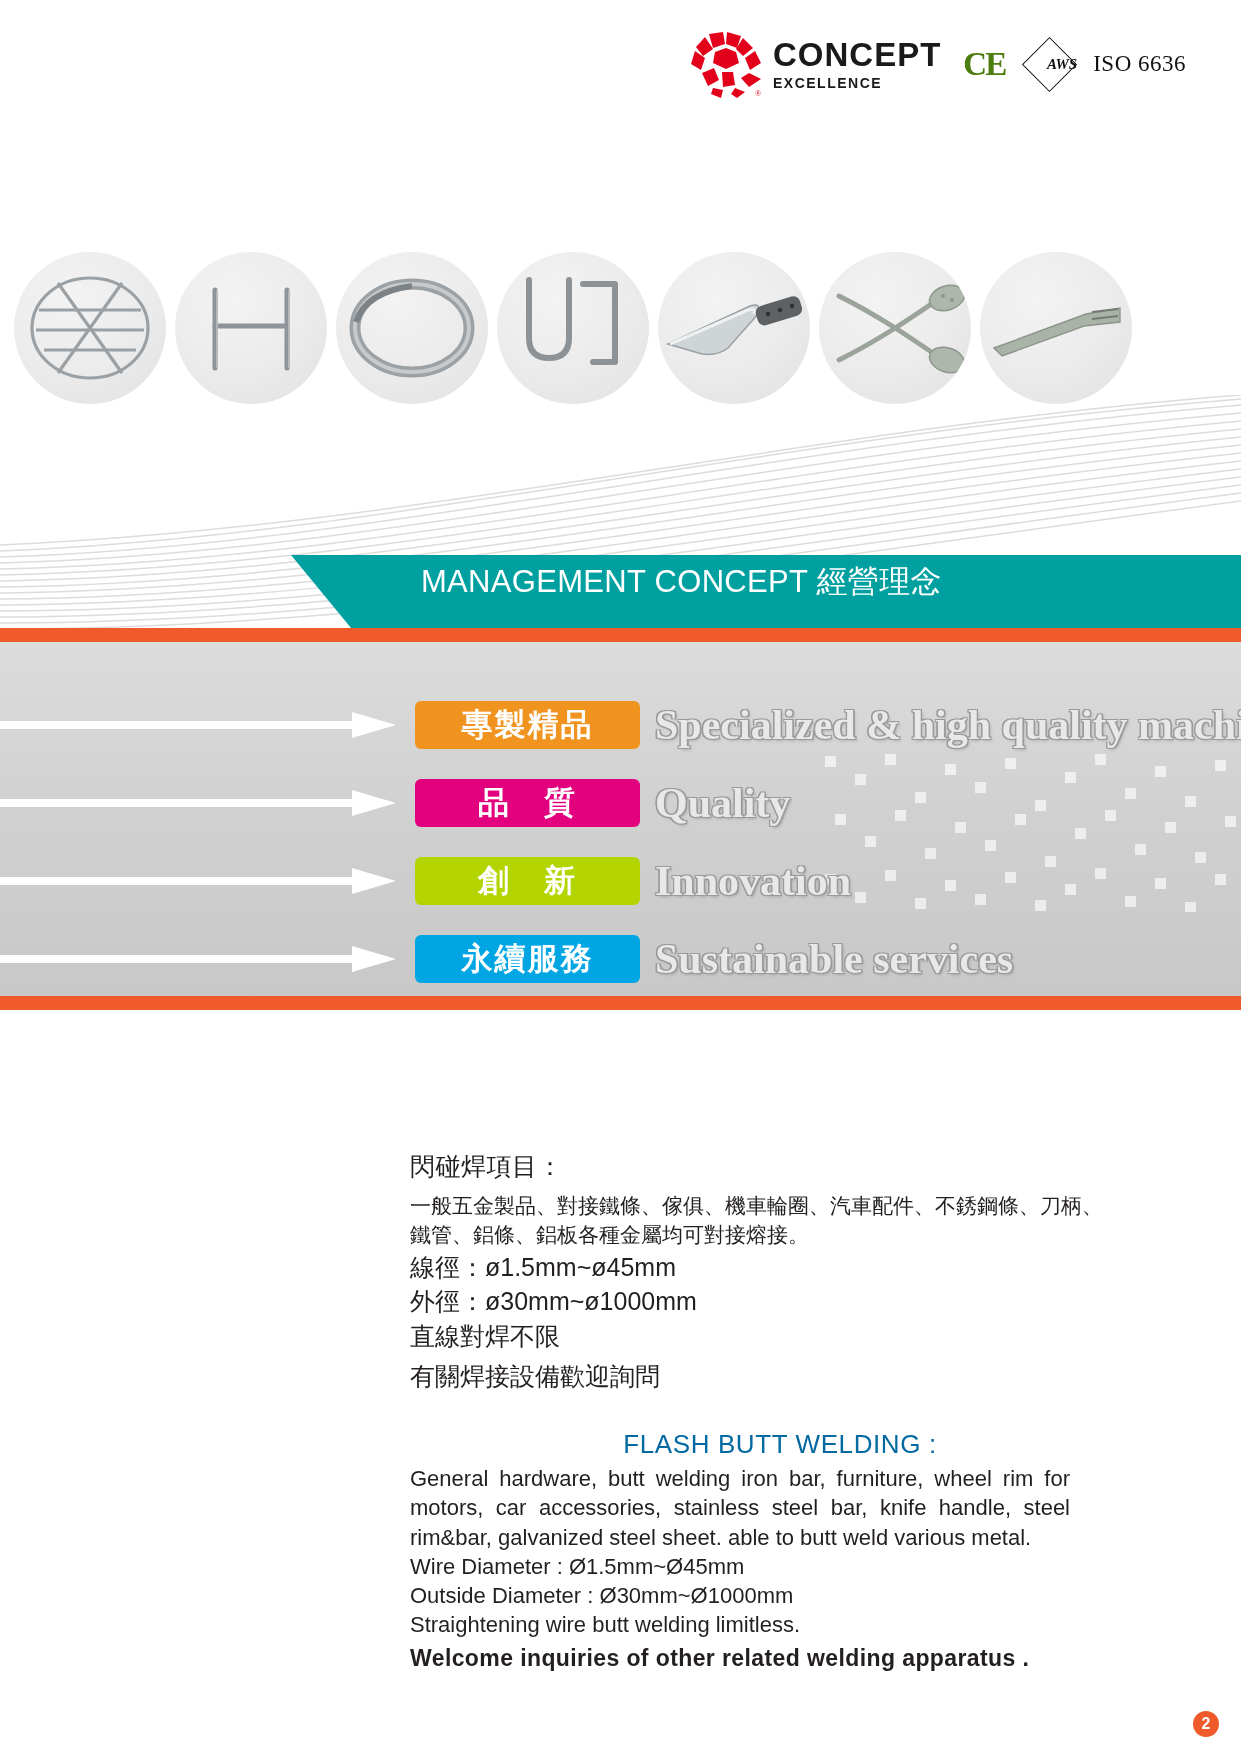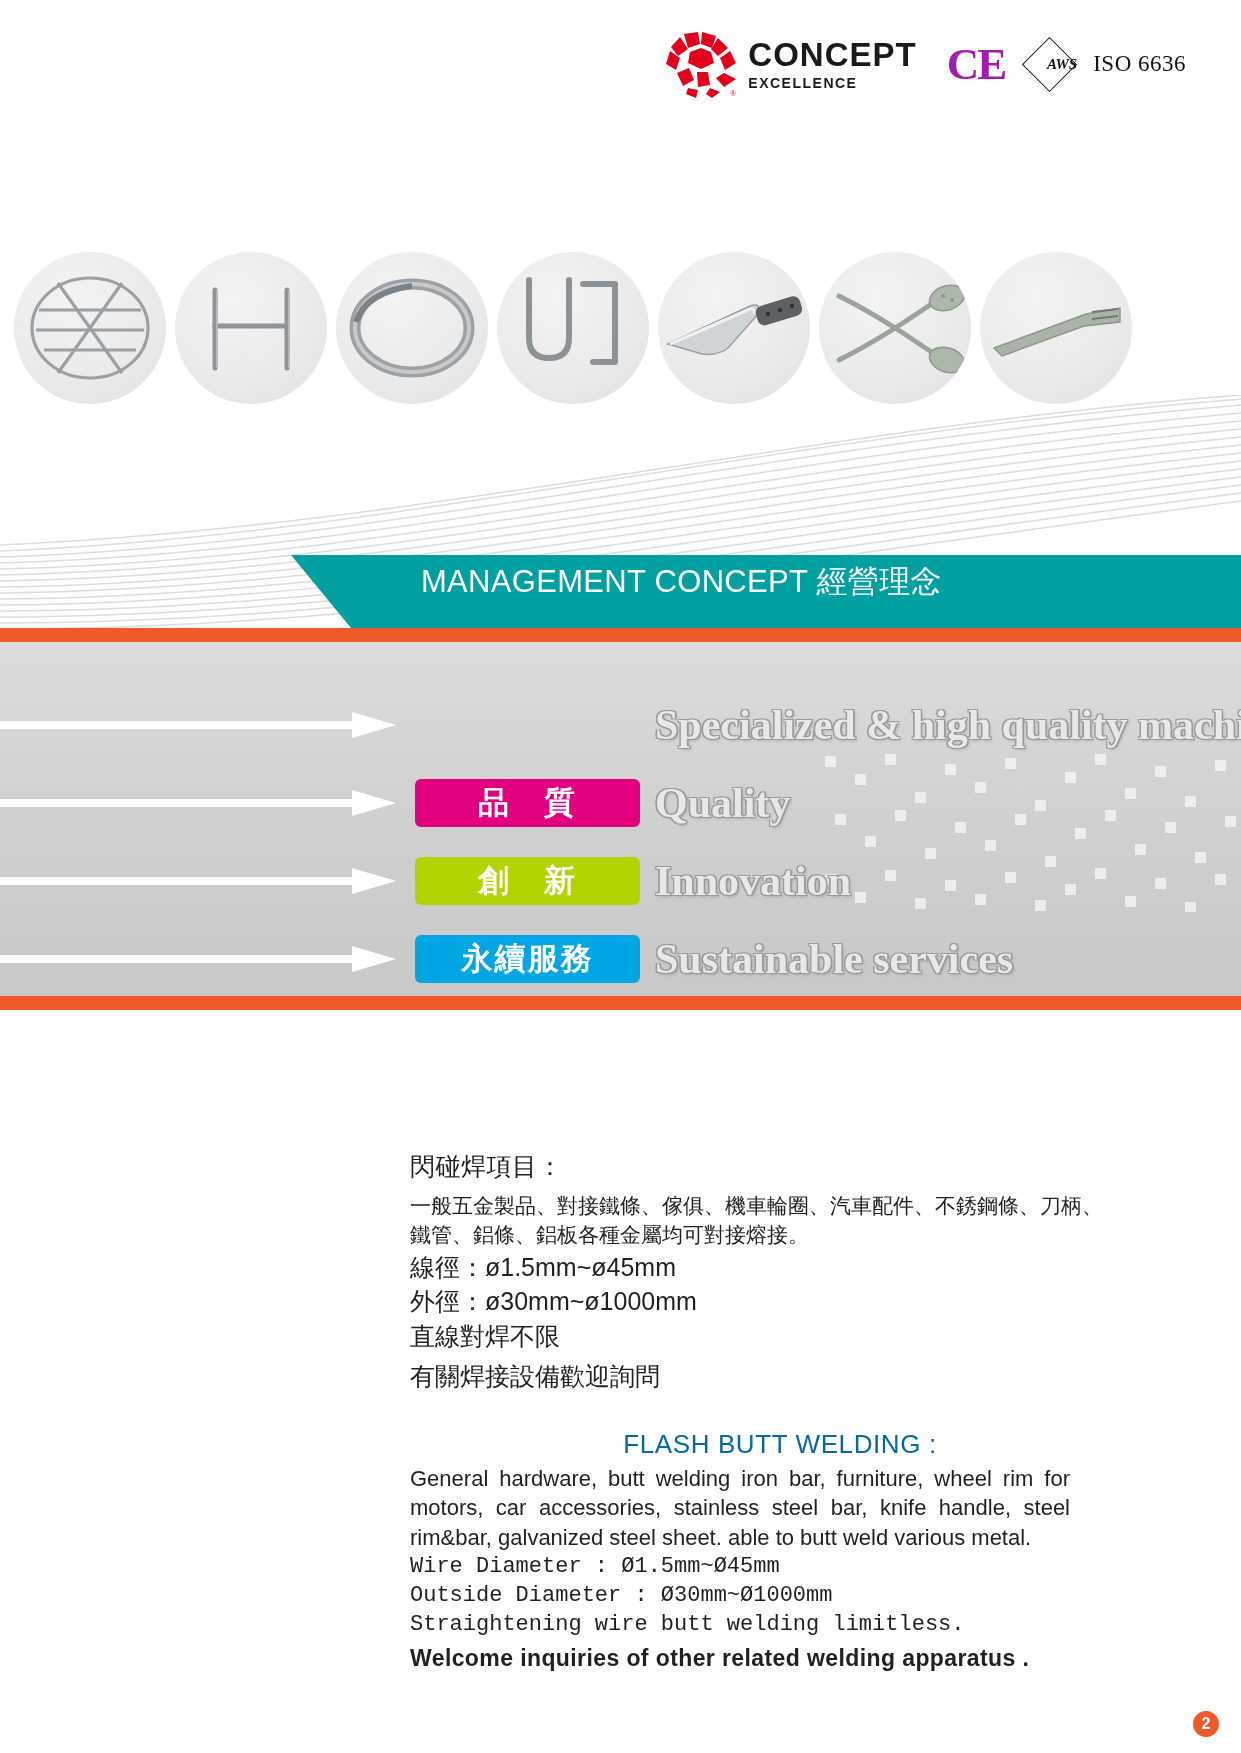--- a/index.html
+++ b/index.html
@@ -49,25 +49,25 @@
   }
   .te-text .t2 {
     font-size: 14px;
     font-weight: bold;
     letter-spacing: 1.5px;
     color: #1a1a1a;
     margin-top: 5px;
   }
   .ce-mark {
     font-family: "Liberation Serif", serif;
-    font-size: 45px;
+    font-size: 33px;
     font-weight: bold;
     letter-spacing: -2px;
-    color: #a21caf;
-    margin-left: 14px;
+    color: #4d7c0f;
+    margin-left: 6px;
   }
   .aws-mark {
     width: 56px; height: 56px;
     position: relative;
   }
   .aws-mark .dia {
     position: absolute;
     left: 50%; top: 50%;
     width: 39px; height: 39px;
     margin-left: -19.5px; margin-top: -19.5px;
@@ -269,21 +269,20 @@
     font-size: 22px;
     line-height: 1.32;
     color: #231f20;
     text-align: justify;
     width: 660px;
   }
   .en-line {
     font-size: 22px;
     line-height: 1.34;
     color: #231f20;
-    font-family: Liberation Mono, monospace;
   }
   .en-bold {
     font-size: 23px;
     font-weight: bold;
     color: #231f20;
     margin-top: 5px;
     letter-spacing: 0.4px;
   }
 
   
@@ -512,20 +511,23 @@
       </div>
 
       <div class="rows">
 
         <div class="row">
           <div class="arrow-wrap">
             <svg width="398" height="30" viewBox="0 0 398 30">
               <path d="M0,11 L352,11 L352,2 L396,15 L352,28 L352,19 L0,19 Z" fill="#ffffff"></path>
             </svg>
           </div>
+          <div class="tag" style="background:#f0941f">
+            <span>專製精品</span>
+          </div>
           <div class="eng">Specialized &amp; high quality machine</div>
         </div>
 
         <div class="row">
           <div class="arrow-wrap">
             <svg width="398" height="30" viewBox="0 0 398 30">
               <path d="M0,11 L352,11 L352,2 L396,15 L352,28 L352,19 L0,19 Z" fill="#ffffff"></path>
             </svg>
           </div>
           <div class="tag" style="background:#e2007f">

